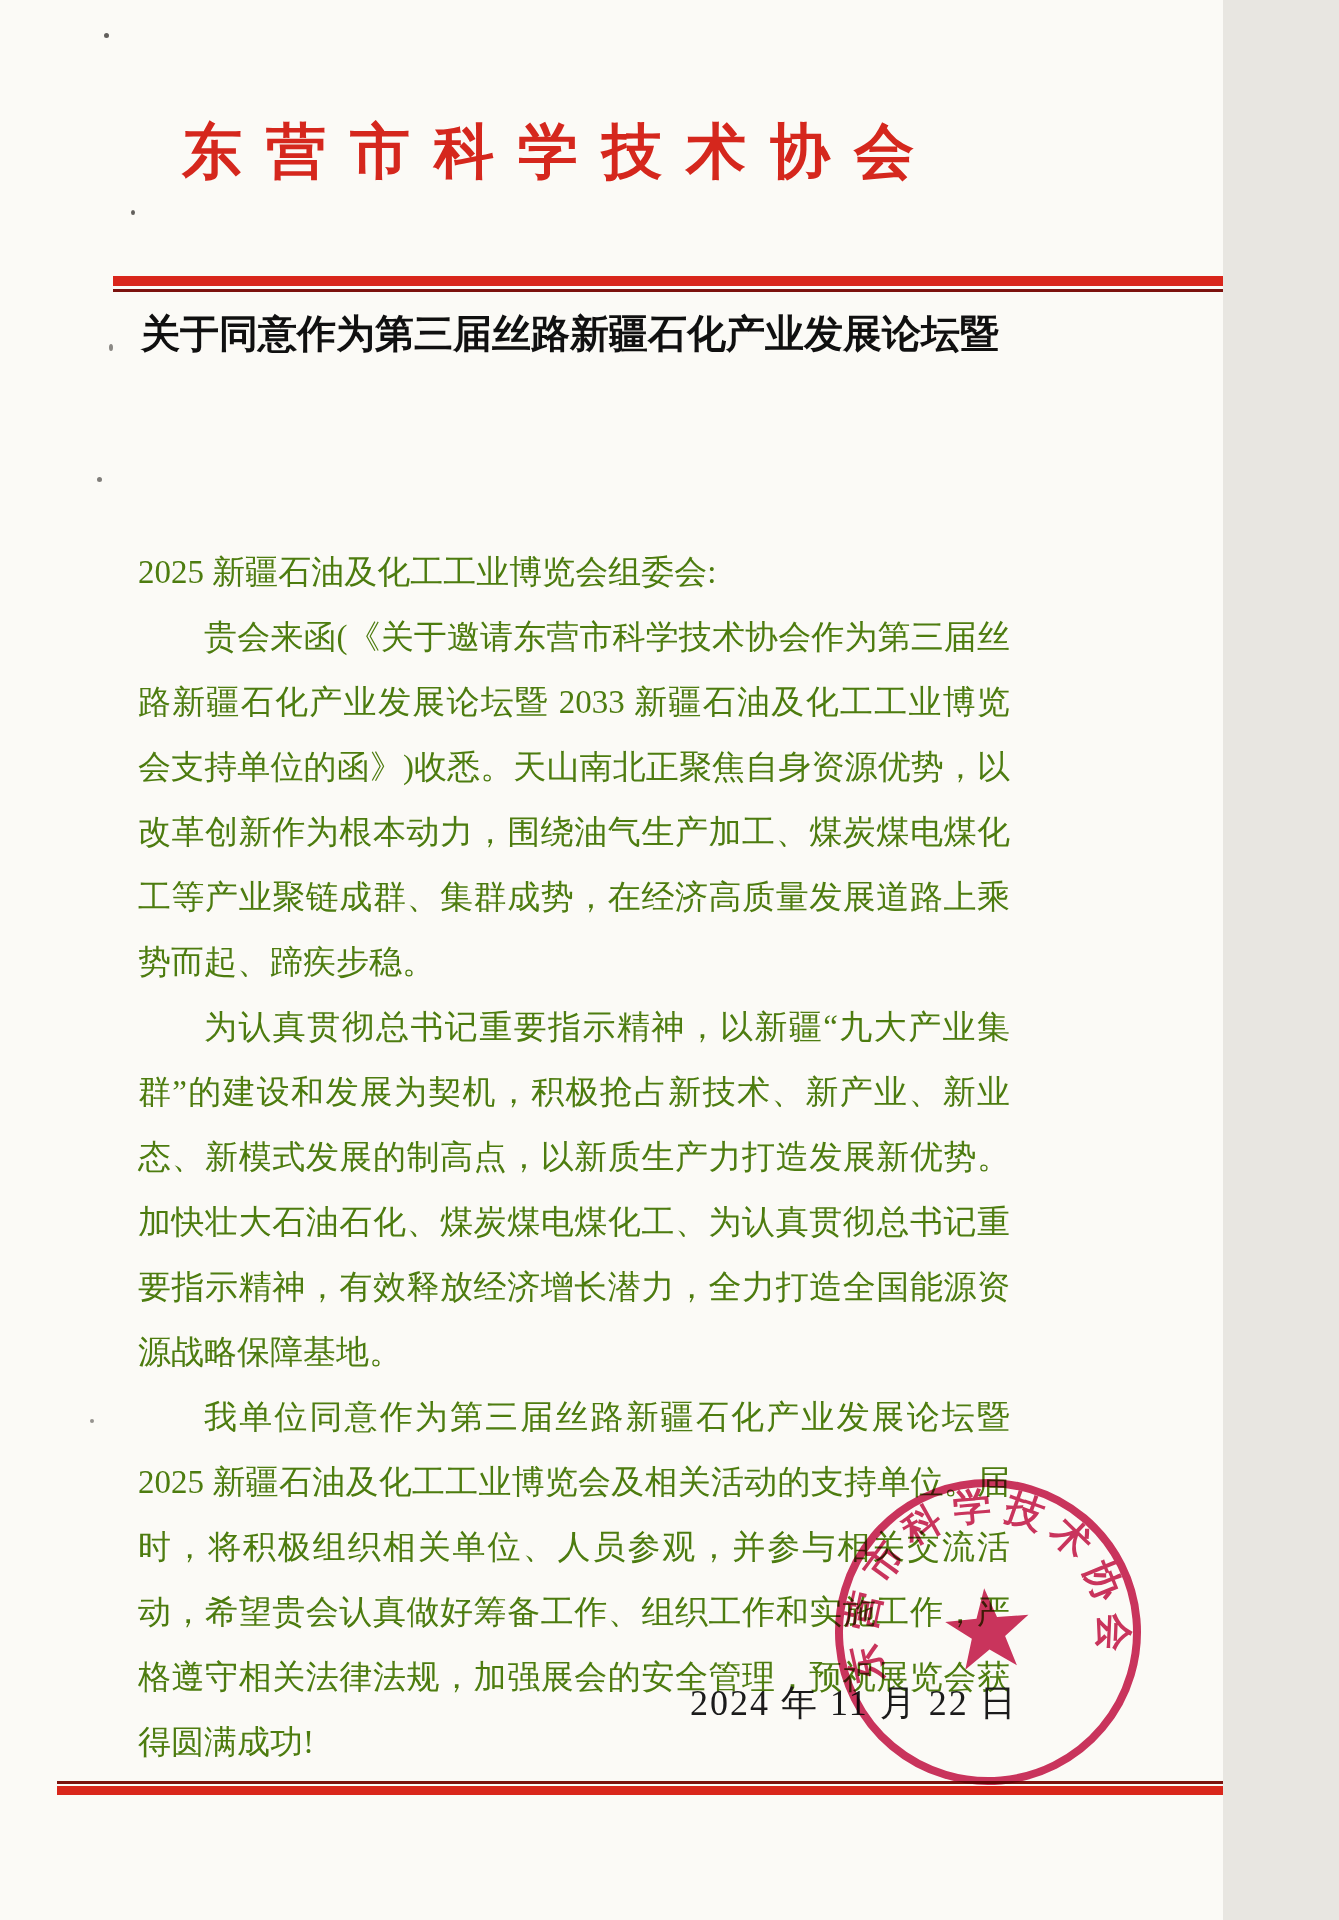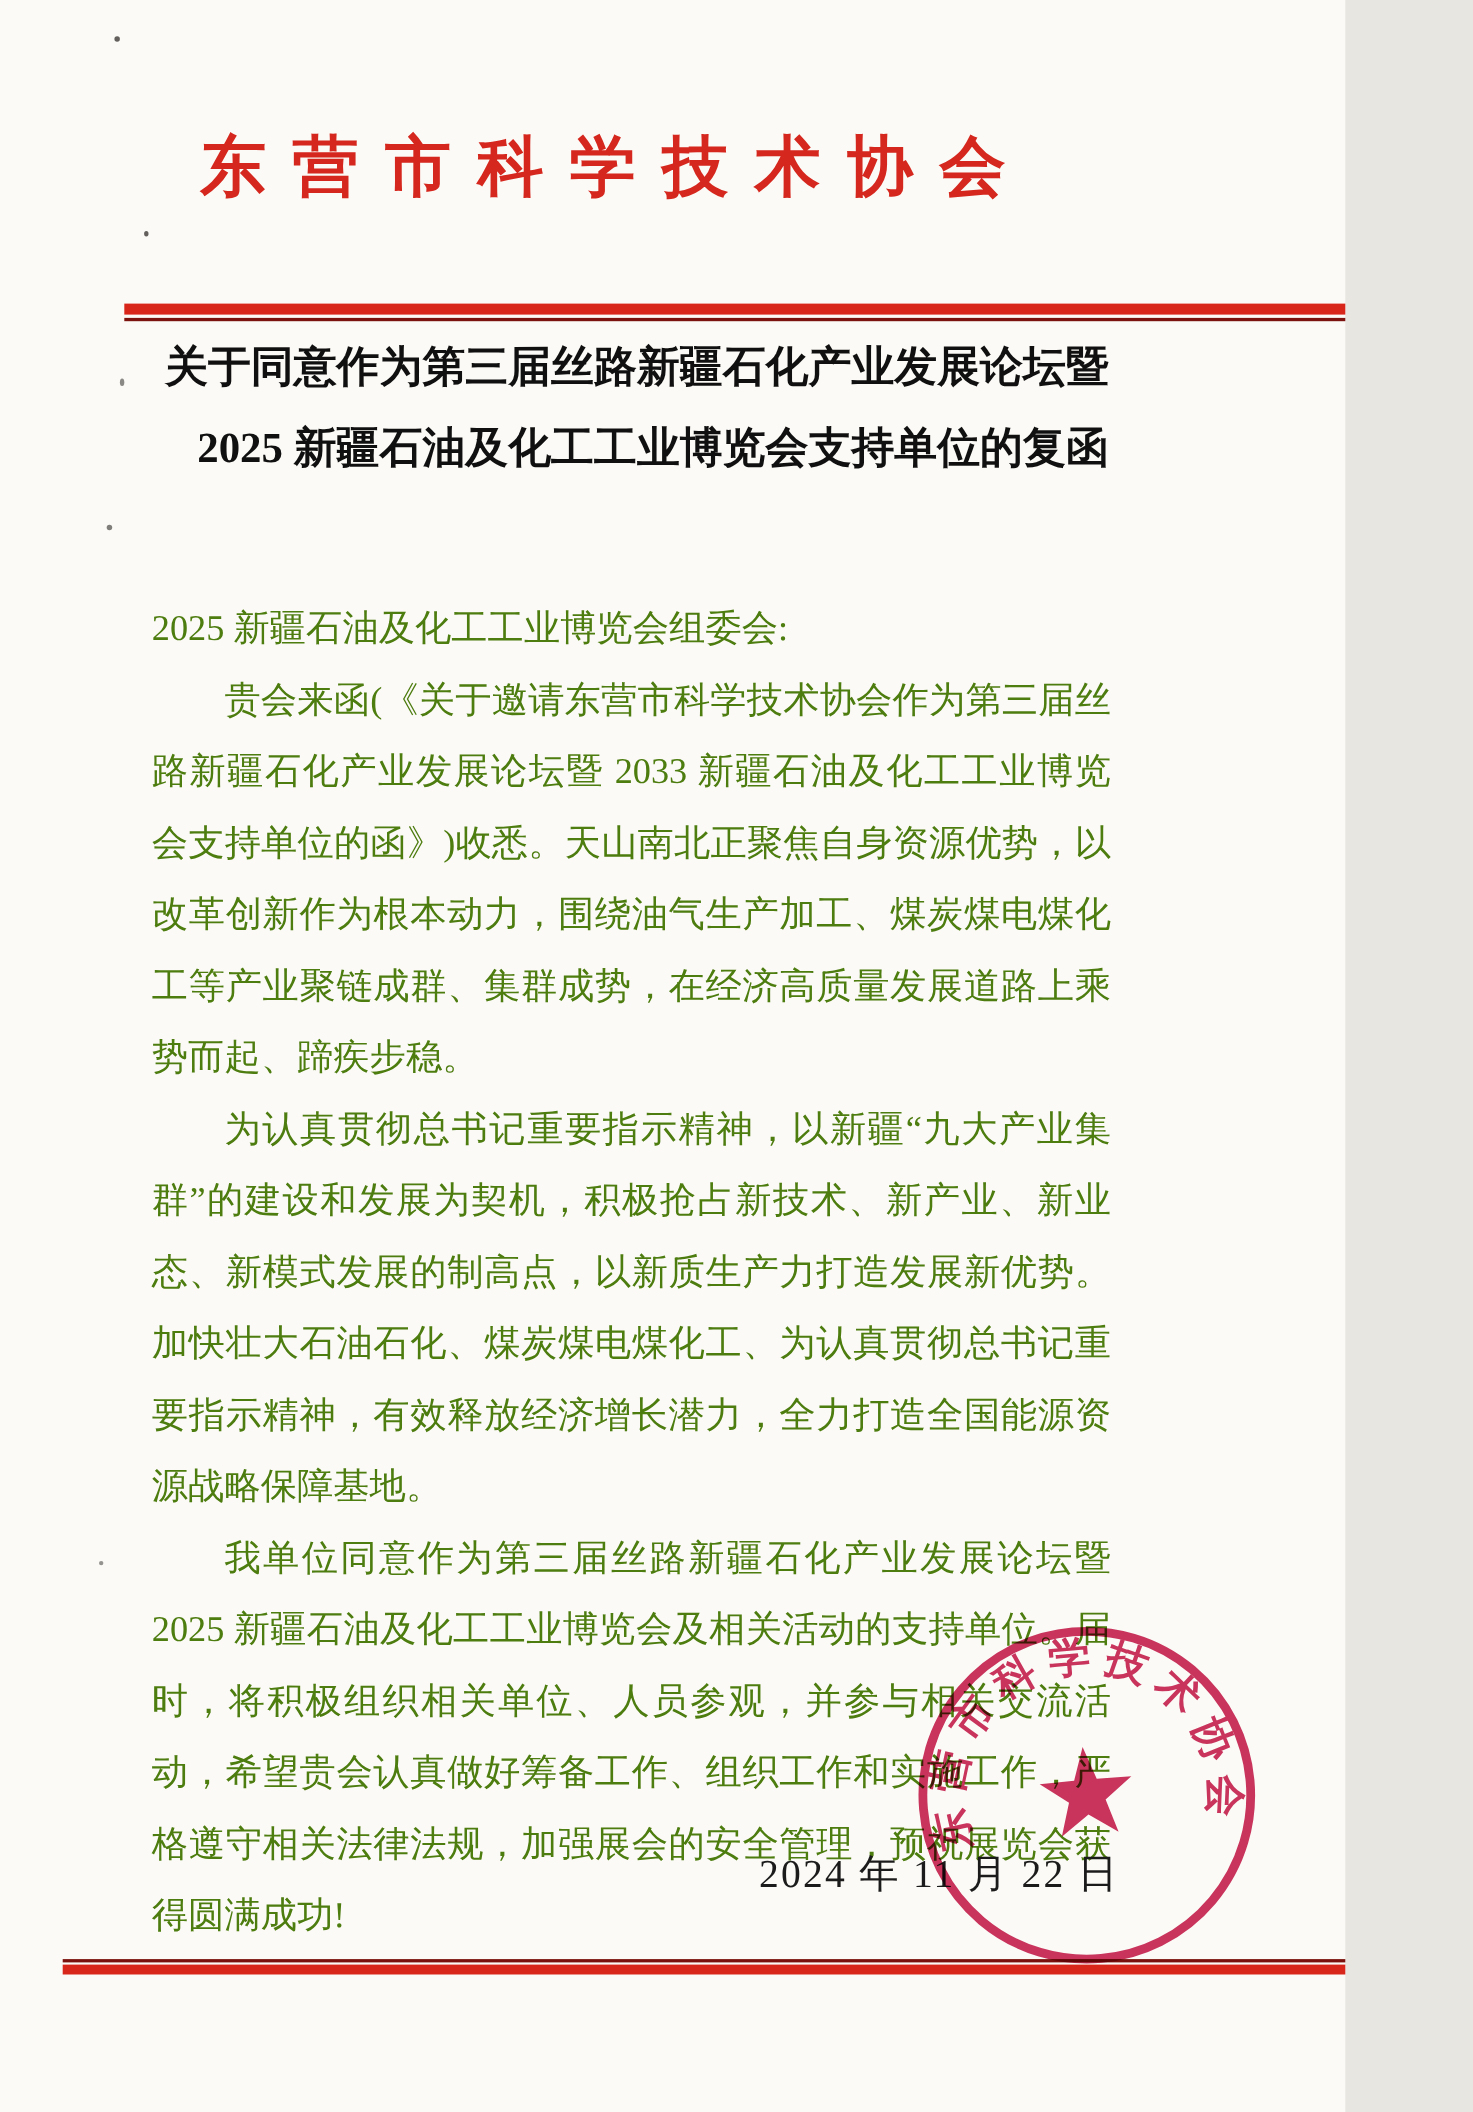--- a/index.html
+++ b/index.html
@@ -24,21 +24,21 @@
   .rule-top{top:276px;}
   .rule-bottom{top:1781px;left:57px;width:1187px;}
   .rule .thick{height:10px;background:#d9261b;}
   .rule .gap{height:3px;}
   .rule-bottom .gap{height:2px;}
   .rule .thin{height:3px;background:#7c120e;}
   .rule-bottom .thick{height:9px;}
   
   .doc-title{
     position:absolute;left:132px;top:297px;width:876px;
-    margin:0;text-align:right;
+    margin:0;text-align:center;
     font-size:39px;font-weight:700;line-height:74px;
     color:#101010;
   }
   .doc-title span{display:block;}
   
   .letter-body{
     position:absolute;left:138px;top:540px;width:872px;
     font-size:33px;line-height:65px;color:#4d7c0f;
     text-align:justify;
   }
@@ -79,21 +79,20 @@
   <div class="org-header">东营市科学技术协会</div>
 
   <div class="rule rule-top">
     <div class="thick"></div>
     <div class="gap"></div>
     <div class="thin"></div>
   </div>
 
   <h1 class="doc-title">
     <span>关于同意作为第三届丝路新疆石化产业发展论坛暨</span>
-    <span>2025 新疆石油及化工工业博览会支持单位的复函</span>
   </h1>
 
   <div class="letter-body">
     <p class="salutation">2025 新疆石油及化工工业博览会组委会:</p>
     <p class="para">贵会来函(《关于邀请东营市科学技术协会作为第三届丝路新疆石化产业发展论坛暨 2033 新疆石油及化工工业博览会支持单位的函》)收悉。天山南北正聚焦自身资源优势，以改革创新作为根本动力，围绕油气生产加工、煤炭煤电煤化工等产业聚链成群、集群成势，在经济高质量发展道路上乘势而起、蹄疾步稳。</p>
     <p class="para">为认真贯彻总书记重要指示精神，以新疆“九大产业集群”的建设和发展为契机，积极抢占新技术、新产业、新业态、新模式发展的制高点，以新质生产力打造发展新优势。加快壮大石油石化、煤炭煤电煤化工、为认真贯彻总书记重要指示精神，有效释放经济增长潜力，全力打造全国能源资源战略保障基地。</p>
     <p class="para">我单位同意作为第三届丝路新疆石化产业发展论坛暨 2025 新疆石油及化工工业博览会及相关活动的支持单位。届时，将积极组织相关单位、人员参观，并参与相关交流活动，希望贵会认真做好筹备工作、组织工作和实施工作，严格遵守相关法律法规，加强展会的安全管理，预祝展览会获得圆满成功!</p>
   </div>
 
   <div class="date">2024 年 11 月 22 日</div>

